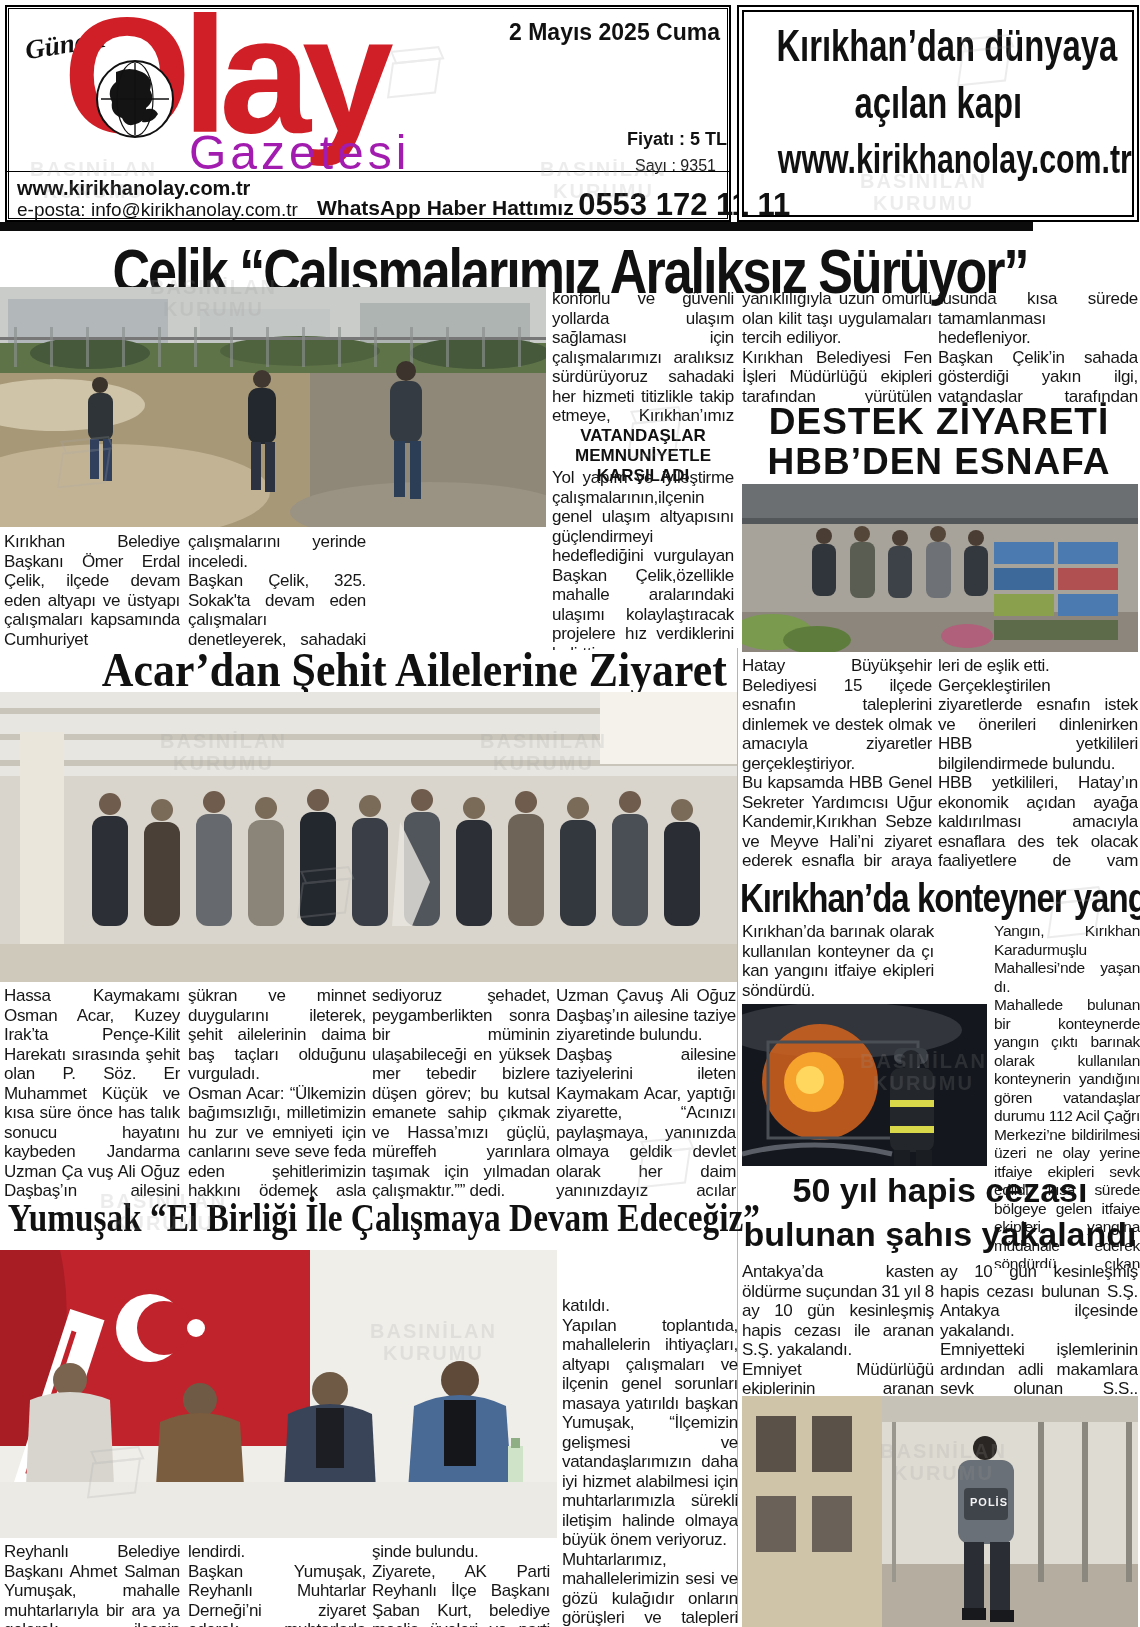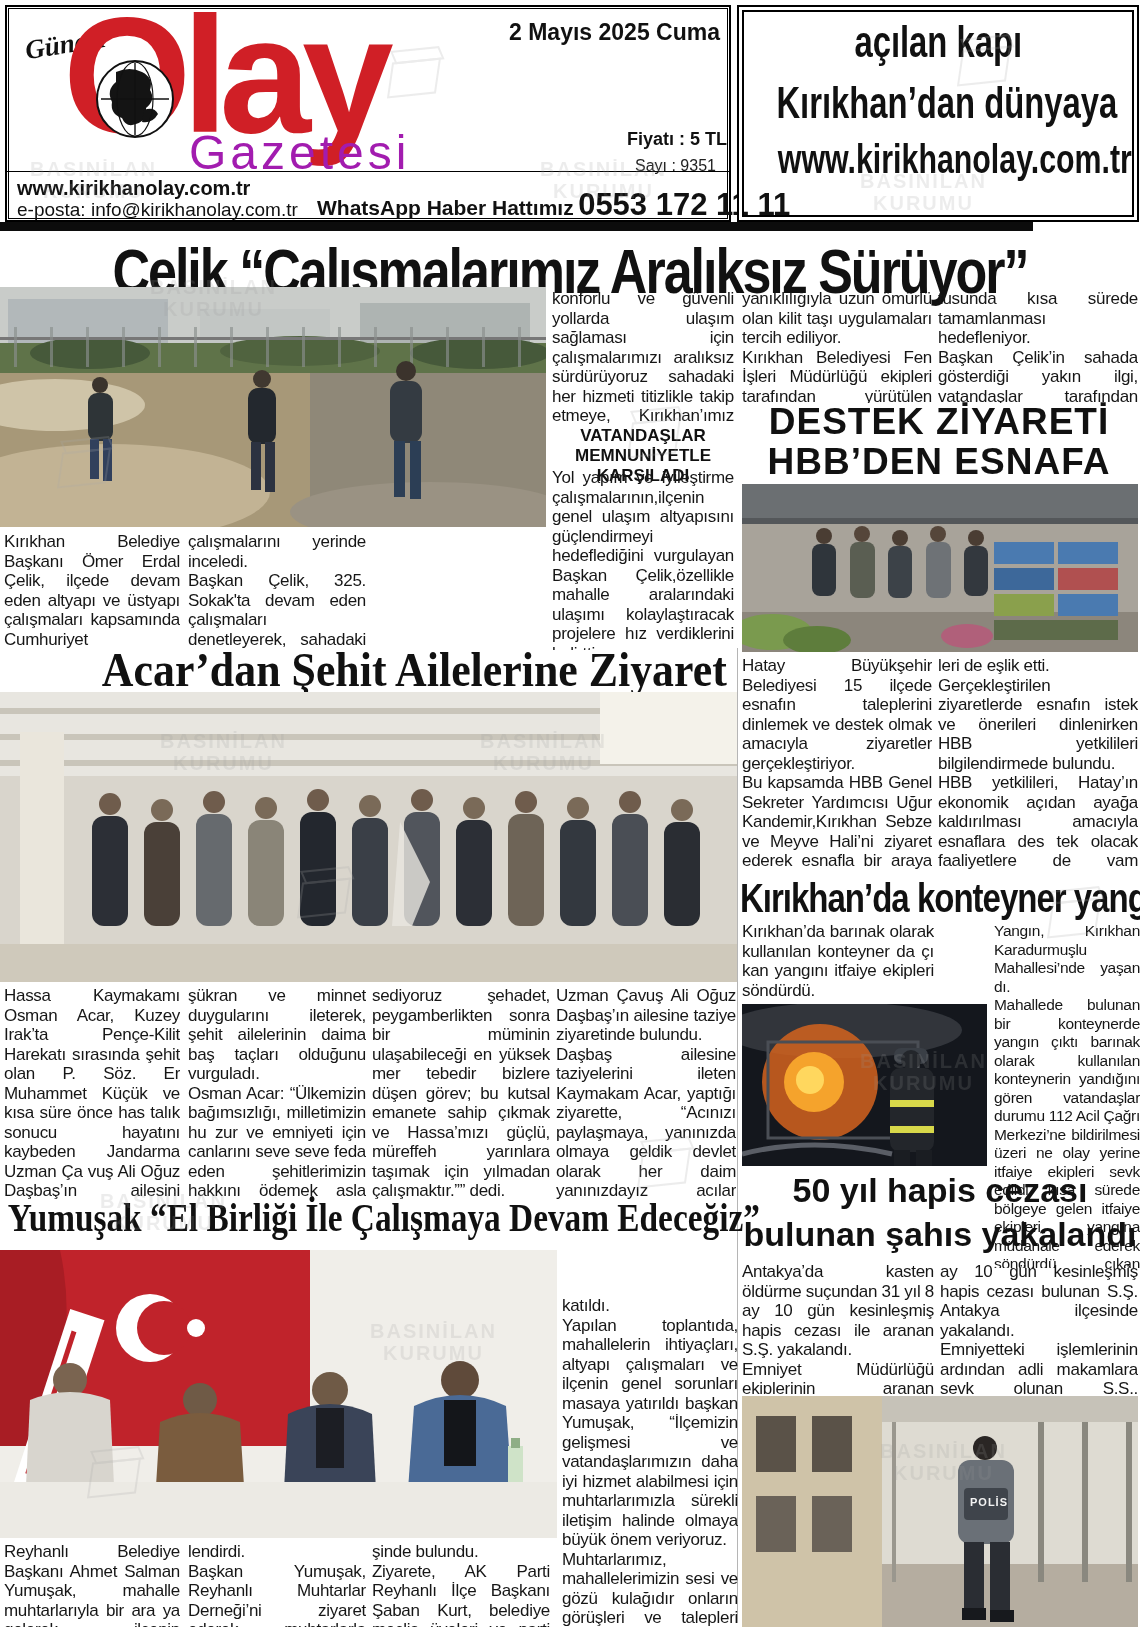--- a/index.html
+++ b/index.html
@@ -92,22 +92,22 @@
     <div class="mline"></div>
     <div class="msite">www.kirikhanolay.com.tr</div>
     <div class="memail">e-posta: info@kirikhanolay.com.tr</div>
     <div class="mwa">
       <span class="lbl">WhatsApp Haber Hattımız</span>
       <span class="num">0553 172 11 11</span>
     </div>
   </div>
 
   <div class="promo">
+    <span class="l s1"><span class="cond">Kırıkhan’dan dünyaya</span></span>
     <span class="l s2"><span class="cond">açılan kapı</span></span>
-    <span class="l s1"><span class="cond">Kırıkhan’dan dünyaya</span></span>
     <span class="l s3"><span class="cond">www.kirikhanolay.com.tr</span></span>
   </div>
 
   <div class="bar"></div>
 
   <div class="hl-main">
     <span class="cond">Çelik “Çalışmalarımız Aralıksız Sürüyor”</span>
   </div>
 
   <div class="photo" style="left:0;top:287px;width:546px;height:240px;">

